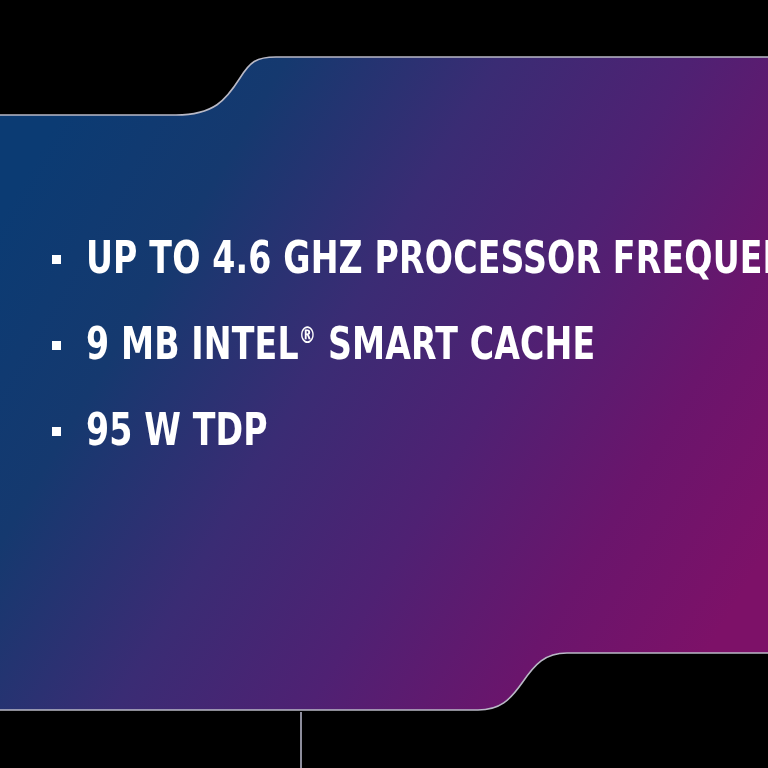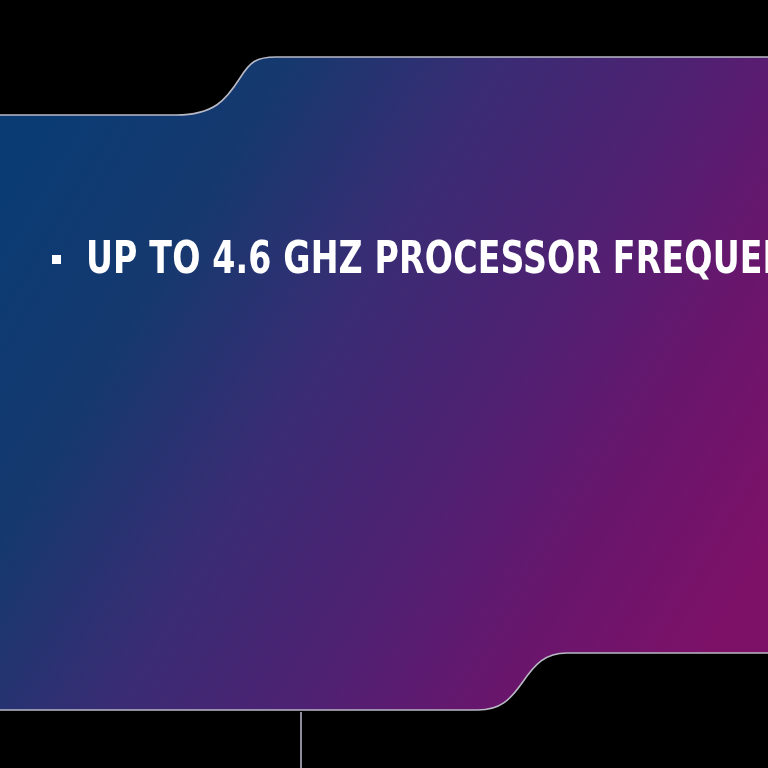--- a/index.html
+++ b/index.html
@@ -109,16 +109,24 @@
   <div id="divider-line"></div>
 
   <ul id="spec-list">
 
     <li class="spec-row">
       <span class="spec-bullet"></span>
       <span class="spec-text"><span>UP TO 4.6 GHZ PROCESSOR FREQUENCY</span></span>
     </li>
 
 
+    <li class="spec-row">
+      <span class="spec-bullet"></span>
+      <span class="spec-text"><span>9 MB INTEL</span><sup>®</sup><span> SMART CACHE</span></span>
+    </li>
 
+    <li class="spec-row">
+      <span class="spec-bullet"></span>
+      <span class="spec-text"><span>95 W TDP</span></span>
+    </li>
 
   </ul>
 </div>
 
 </body></html>

